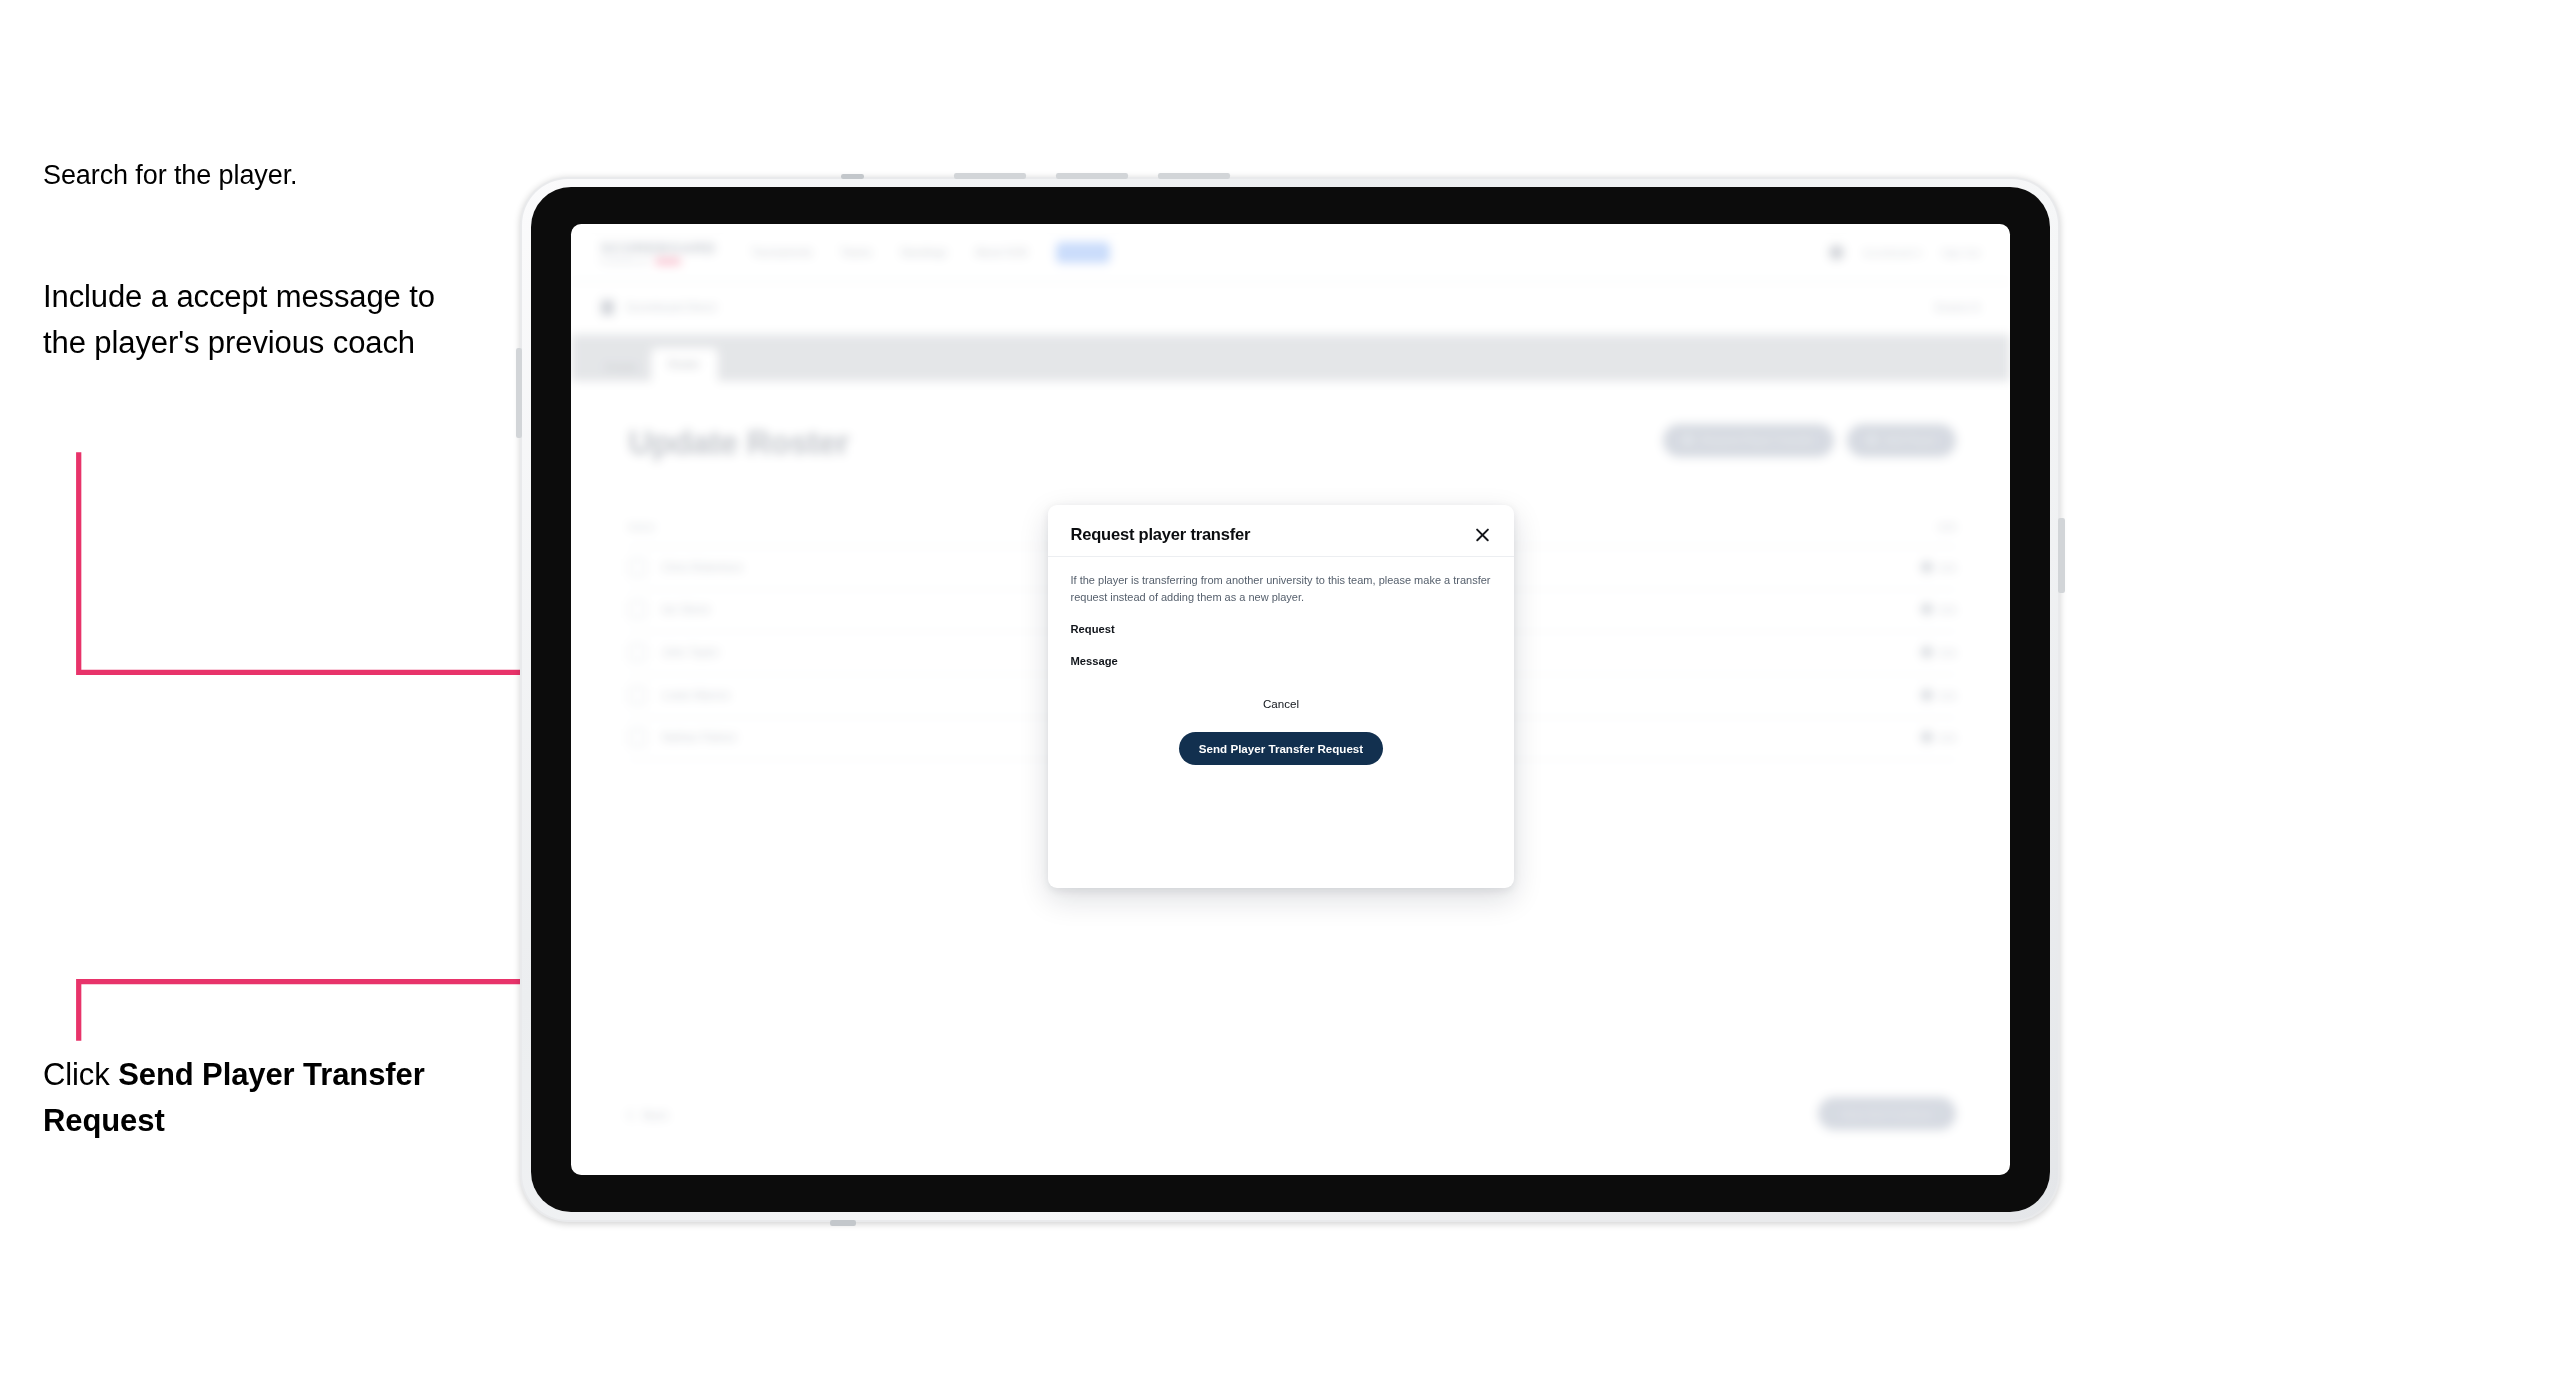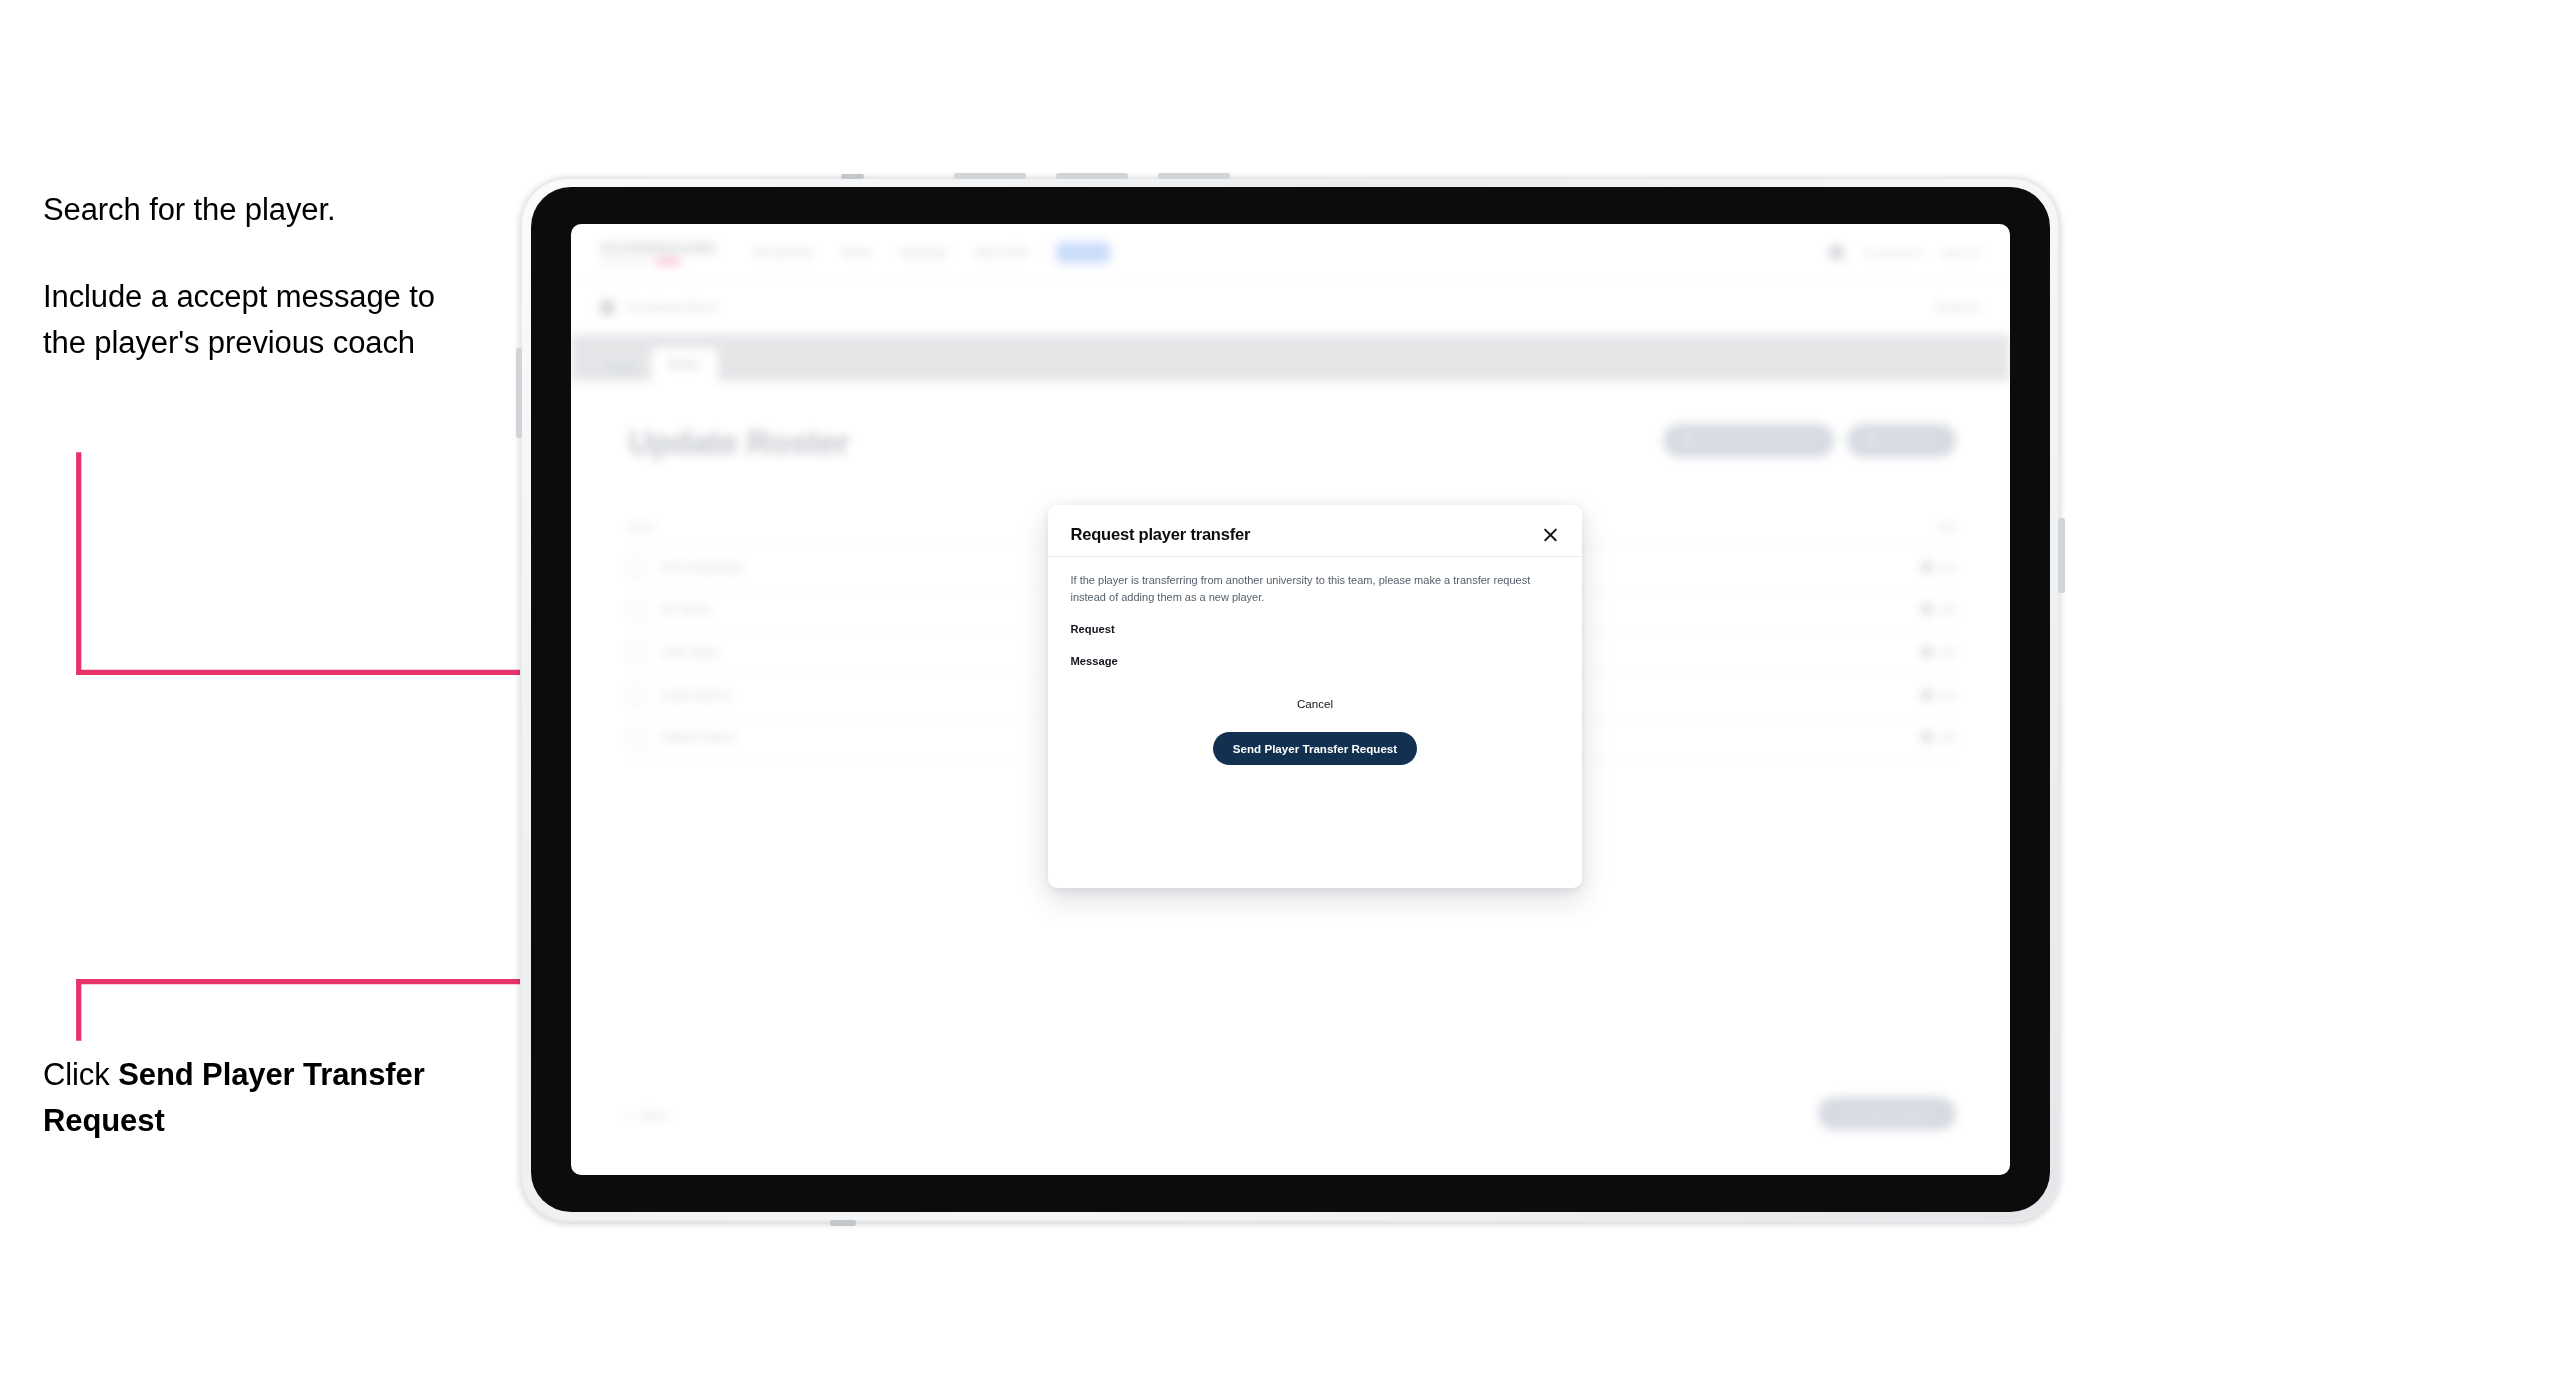--- a/index.html
+++ b/index.html
@@ -18,22 +18,22 @@
 
   
   .annot {
     position: absolute;
     color: #000000;
     font-family: "Liberation Sans", sans-serif;
     letter-spacing: -0.1px;
   }
   #annot-search {
     left: 43px;
-    top: 188px;
-    font-size: 31px;
+    top: 156px;
+    font-size: 27px;
     line-height: 1.45;
     width: 464px;
   }
   #annot-message {
     left: 43px;
     top: 274px;
     font-size: 31px;
     line-height: 1.48;
     width: 419px;
   }
@@ -290,21 +290,21 @@
     padding:0 24px;
     font-size:10.5px;
     color:#e3e6eb;
   }
 
   
   #modal {
     position: absolute;
     left: 1048px;
     top: 505px;
-    width: 534px;
+    width: 466px;
     height: 383px;
     background: #ffffff;
     border-radius: 9px;
     box-shadow: 0 10.5px 30px rgba(16,24,40,0.14), 0 2.2px 9px rgba(16,24,40,0.08);
     box-sizing: border-box;
     z-index: 30;
   }
   .modal-head {
     position: relative;
     padding: 19.5px 22.5px 12px 22.5px;

